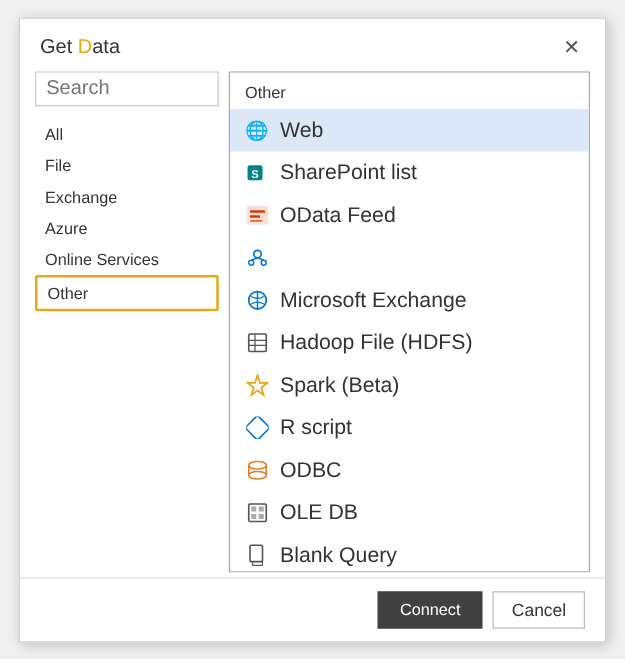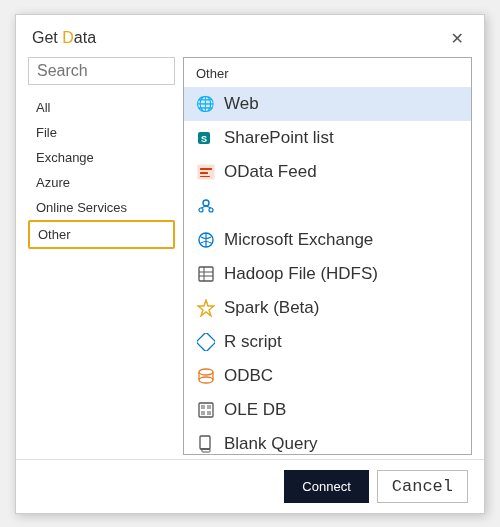--- a/index.html
+++ b/index.html
@@ -135,36 +135,36 @@
     .icon-blank { color: #5c5c5c; font-size: 13px; }
     .footer {
       padding: 10px 16px;
       display: flex;
       justify-content: flex-end;
       gap: 8px;
       border-top: 1px solid #e0e0e0;
       margin-top: 4px;
     }
     .btn-connect {
-      background: #0f172a;
+      background: #404040;
       color: #fff;
       border: none;
       padding: 6px 18px;
       font-size: 13px;
       cursor: pointer;
       font-family: inherit;
     }
     .btn-cancel {
       background: #fff;
       color: #333;
       border: 1px solid #bbb;
       padding: 6px 14px;
-      font-size: 17px;
-      cursor: pointer;
-      font-family: Liberation Mono, monospace;
+      font-size: 14px;
+      cursor: pointer;
+      font-family: Liberation Sans, sans-serif;
     }
   </style>
 </head>
 <body>
 
 <div class="dialog">
   <div class="title-bar">
     <h1>
       Get <span style="color:#e6a817;">D</span>ata
     </h1>

